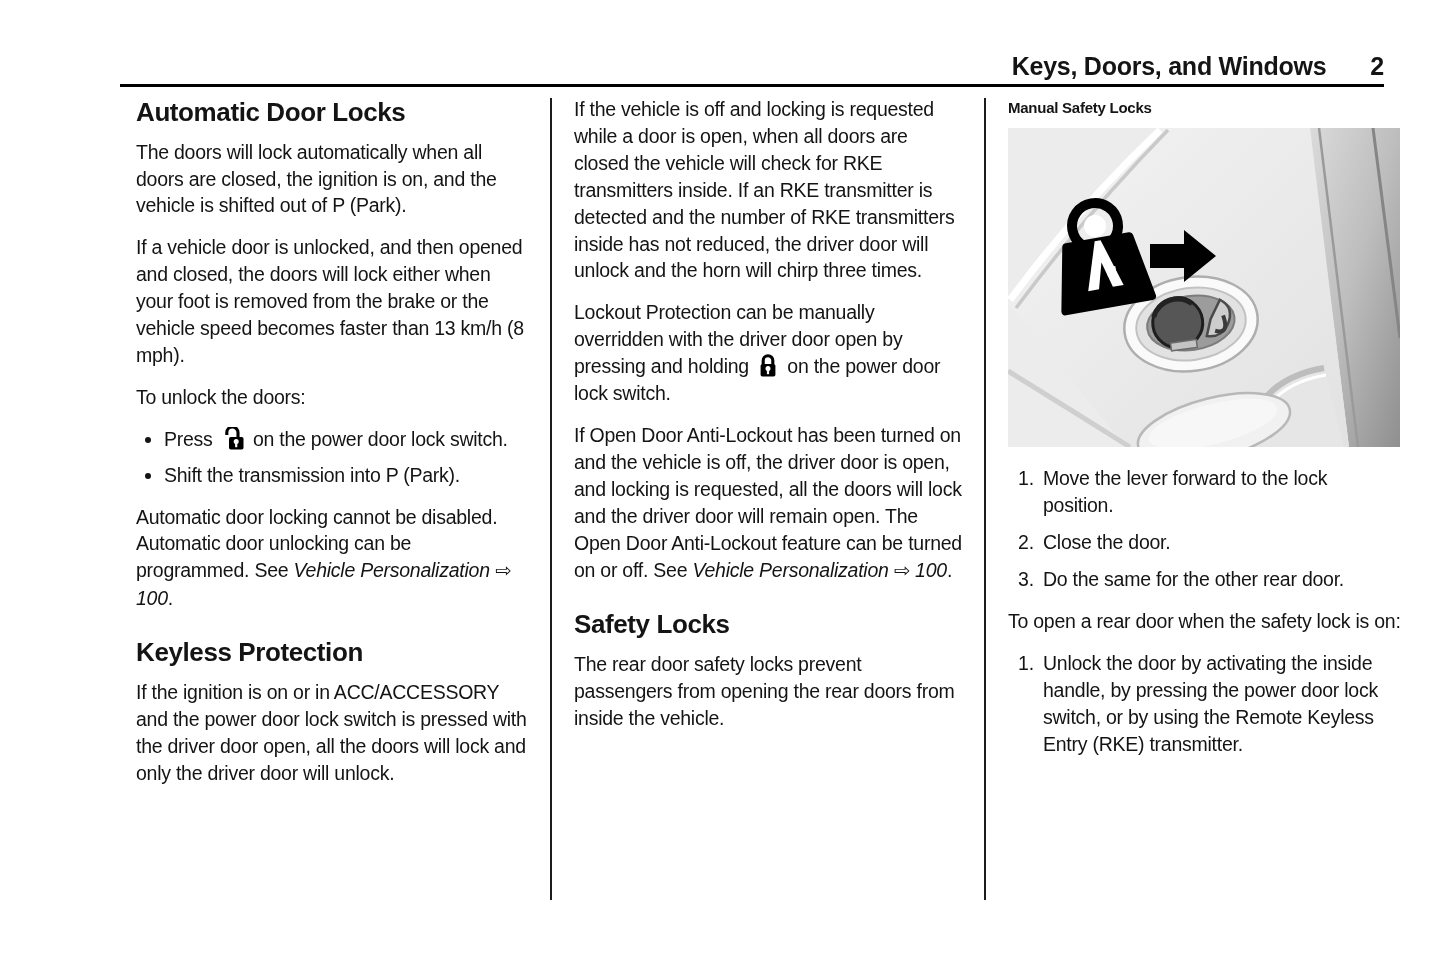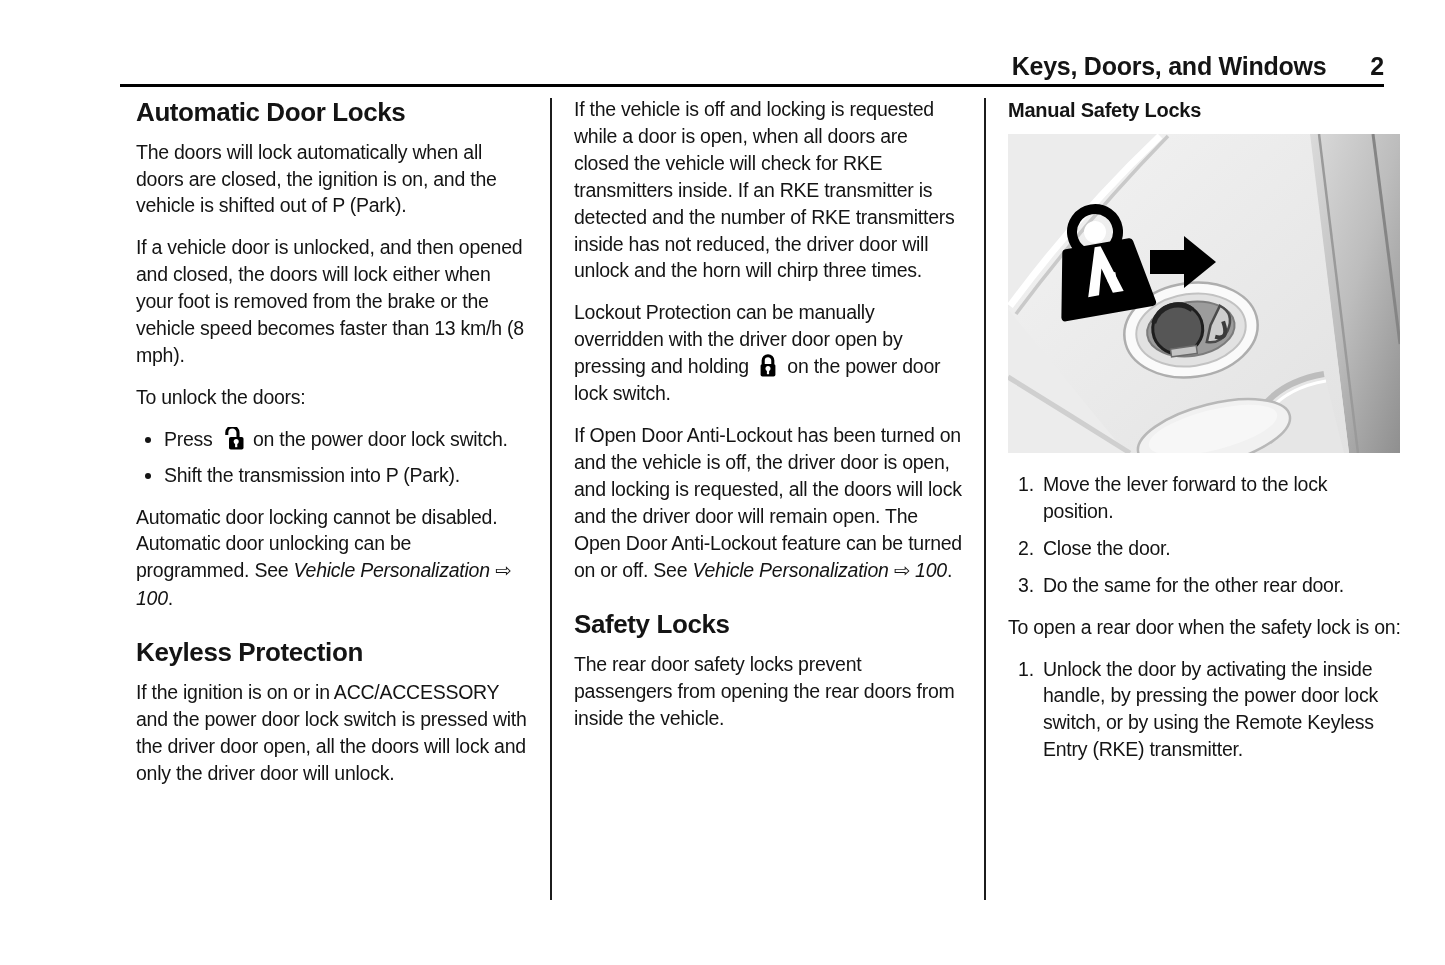--- a/index.html
+++ b/index.html
@@ -27,21 +27,21 @@
     display:flex;align-items:flex-start;margin-left:16px;
   }
   .col{font-size:19.5px;line-height:1.38;}
   .col-1{width:392px;flex:0 0 392px;}
   .col-2{width:388px;flex:0 0 388px;}
   .col-3{width:394px;flex:0 0 394px;}
   .v-divider{width:2px;flex:0 0 2px;background:#1c1c1c;height:802px;margin:2px 22px 0 22px;}
 
   h2{font-size:26px;line-height:1.1;margin:2px 0 12px 0;font-weight:700;letter-spacing:-0.4px;}
   h2.mt{margin-top:26px;}
-  h3{font-size:20px;line-height:1.15;margin:20px 0 12px 0;font-weight:700;}
+  h3{font-size:15px;line-height:1.15;margin:20px 0 12px 0;font-weight:700;}
   h3.first{margin-top:3px;}
   p{margin:0 0 15px 0;}
   em{font-style:italic;}
 
   ul.bullets{list-style:disc;margin:0 0 15px 0;padding:0 0 0 28px;}
   ul.bullets li{margin:0 0 9px 0;}
   ol.steps{list-style:decimal;margin:0 0 15px 0;padding:0 0 0 31px;}
   ol.steps li{margin:0 0 10px 0;padding-left:4px;}
 
   .inline-icon{display:inline-block;vertical-align:-4px;margin:0 3px;}

